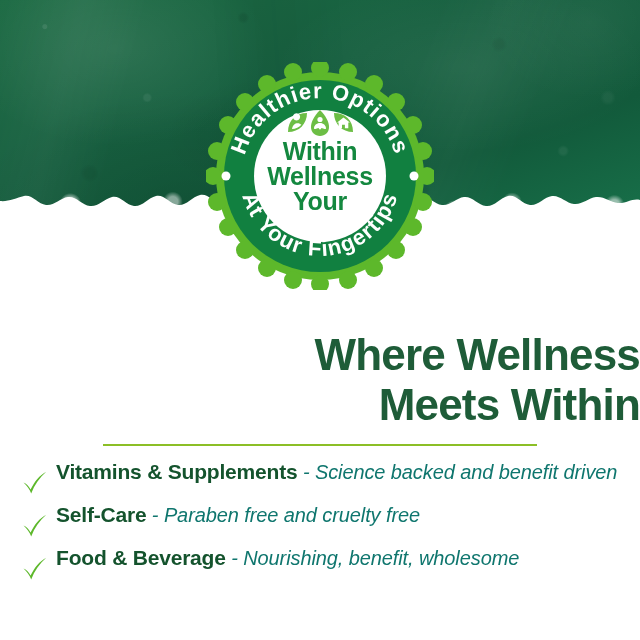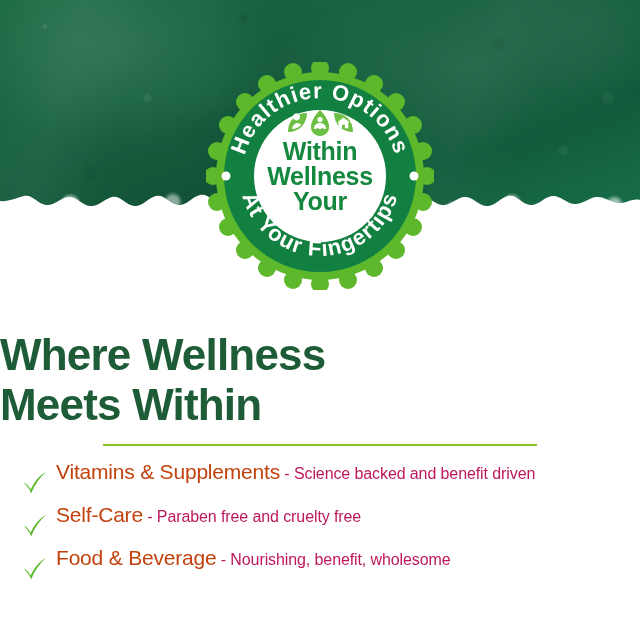--- a/index.html
+++ b/index.html
@@ -137,21 +137,21 @@
     letter-spacing: -0.3px;
     text-align: center;
   }
 
   
   .headline {
     position: absolute;
     left: 0;
     top: 330px;
     width: 640px;
-    text-align: left;
+    text-align: right;
     color: #1e5c38;
     font-weight: 700;
     font-size: 44px;
     line-height: 50px;
     letter-spacing: -0.8px;
   }
 
   
   .divider {
     position: absolute;
@@ -181,30 +181,31 @@
     align-self: center;
     display: flex;
     align-items: center;
     margin-top: 2px;
   }
   .bullet-text {
     flex: 1 1 auto;
     white-space: nowrap;
   }
   .bullet-title {
-    color: #c2410c;
-    font-weight: 400;
+    color: #14532d;
+    font-weight: 700;
     font-size: 21px;
     letter-spacing: -0.2px;
   }
   .bullet-desc {
-    color: #be185d;
+    color: #0f766e;
     font-weight: 400;
-    font-size: 16px;
+    font-size: 20px;
     letter-spacing: -0.1px;
+    font-style: italic;
   }
 </style>
 </head>
 <body>
 
 <div class="banner">
 
   <div class="green-band">
     <div class="green-band-fill"></div>
     <div class="green-band-grain"></div>

